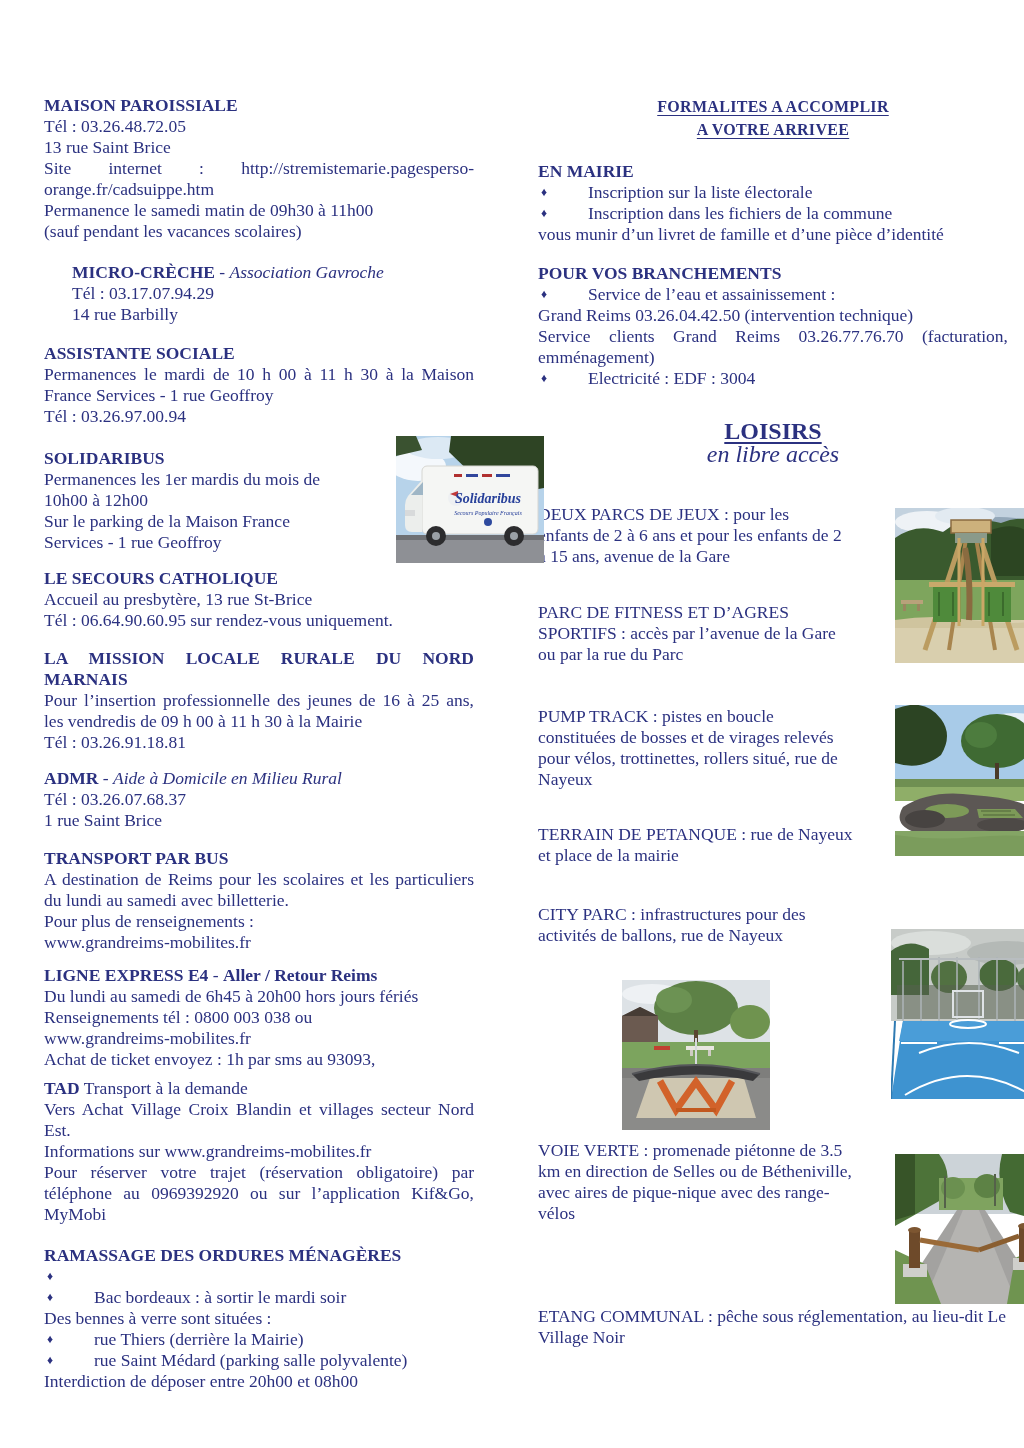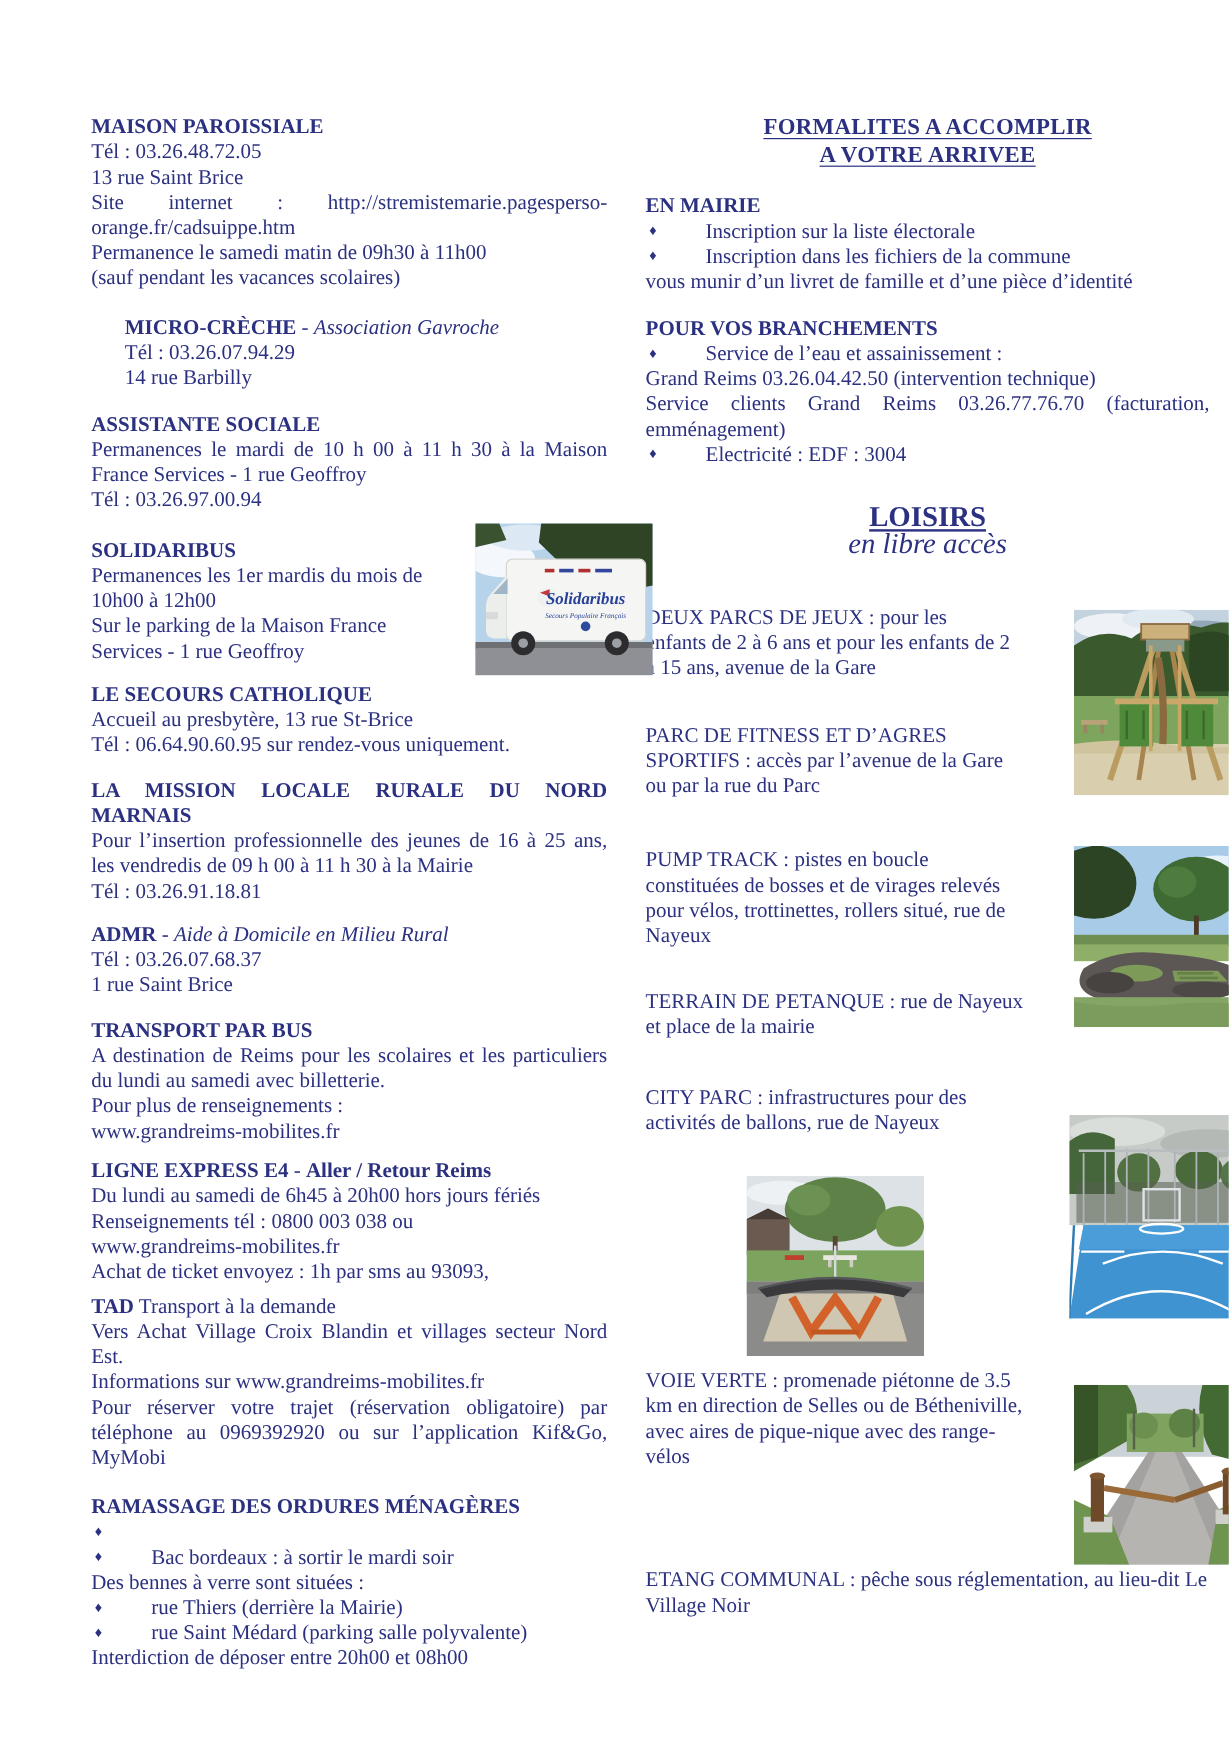--- a/index.html
+++ b/index.html
@@ -1,21 +1,21 @@
 <!DOCTYPE html>
 <html><head>
 <meta charset="utf-8">
 <style>
   :root{ --ink:#2b3180; }
   html,body{margin:0;padding:0;background:#ffffff;}
   .page{position:relative;width:1024px;height:1448px;background:#fff;
         font-family:"Liberation Serif","DejaVu Serif",serif;color:var(--ink);
         font-size:17.5px;line-height:21px;overflow:hidden;}
   .col{position:absolute;}
-  .col-left{left:76px;top:95px;width:430px;}
+  .col-left{left:44px;top:95px;width:430px;}
   .col-right{left:538px;top:0;width:470px;height:1448px;}
   .sec{position:relative;}
   .sec p{margin:0;overflow-wrap:break-word;}
   .heading{font-weight:normal;}
   .b{font-weight:bold;}
   .i{font-style:italic;}
   .u{text-decoration:underline;text-underline-offset:3px;}
   .just{text-align:justify;}
   .tline{display:block;}
   .bullet-line{display:flex;align-items:flex-start;}
@@ -28,21 +28,21 @@
   .sec-solidaribus{margin-bottom:15px;width:296px;}
   .sec-secours-catholique{margin-bottom:17px;}
   .sec-mission-locale{margin-bottom:15px;}
   .sec-mission-locale .heading{text-align:justify;}
   .sec-admr{margin-bottom:17px;}
   .sec-transport-bus{margin-bottom:12px;}
   .sec-ligne-express{margin-bottom:8px;}
   .sec-tad{margin-bottom:20px;}
   
   .col-right .sec{position:absolute;left:0;}
-  .sec-formalites-title{top:95px;width:470px;text-align:center;font-size:19px;line-height:23px;letter-spacing:.3px;}
+  .sec-formalites-title{top:95px;width:470px;text-align:center;font-size:16px;line-height:23px;letter-spacing:.3px;}
   .sec-en-mairie{top:161px;width:470px;}
   .sec-branchements{top:263px;width:470px;}
   .sec-loisirs-title{top:420px;width:470px;text-align:center;font-size:24px;line-height:23px;}
   .sec-deux-parcs{top:504px;width:306px;}
   .sec-parc-fitness{top:602px;width:300px;}
   .sec-pump-track{top:706px;width:316px;}
   .sec-terrain-petanque{top:824px;width:316px;}
   .sec-city-parc{top:904px;width:312px;}
   .sec-voie-verte{top:1140px;width:314px;}
   .sec-etang{top:1306px;width:470px;}
@@ -64,21 +64,21 @@
       <section class="sec sec-maison-paroissiale">
         <div class="heading"><span class="b ">MAISON PAROISSIALE</span></div>
         <p>Tél : 03.26.48.72.05</p>
         <p>13 rue Saint Brice</p>
         <p class="just">Site internet : http://stremistemarie.pagesperso-orange.fr/cadsuippe.htm</p>
         <p>Permanence le samedi matin de 09h30 à 11h00</p>
         <p>(sauf pendant les vacances scolaires)</p>
       </section>
       <section class="sec sec-micro-creche">
         <div class="heading"><span class="b ">MICRO-CRÈCHE</span><span> - </span><span class="i ">Association Gavroche</span></div>
-        <p>Tél : 03.26.07.94.29</p>
+        <p>Tél : 03.17.07.94.29</p>
         <p>14 rue Barbilly</p>
       </section>
       <section class="sec sec-assistante-sociale">
         <div class="heading"><span class="b ">ASSISTANTE SOCIALE</span></div>
         <p class="just">Permanences le mardi de 10 h 00 à 11 h 30 à la Maison France Services - 1 rue Geoffroy</p>
         <p>Tél : 03.26.97.00.94</p>
       </section>
       <section class="sec sec-solidaribus">
         <div class="heading"><span class="b ">SOLIDARIBUS</span></div>
         <p>Permanences les 1er mardis du mois de 10h00 à 12h00</p>

